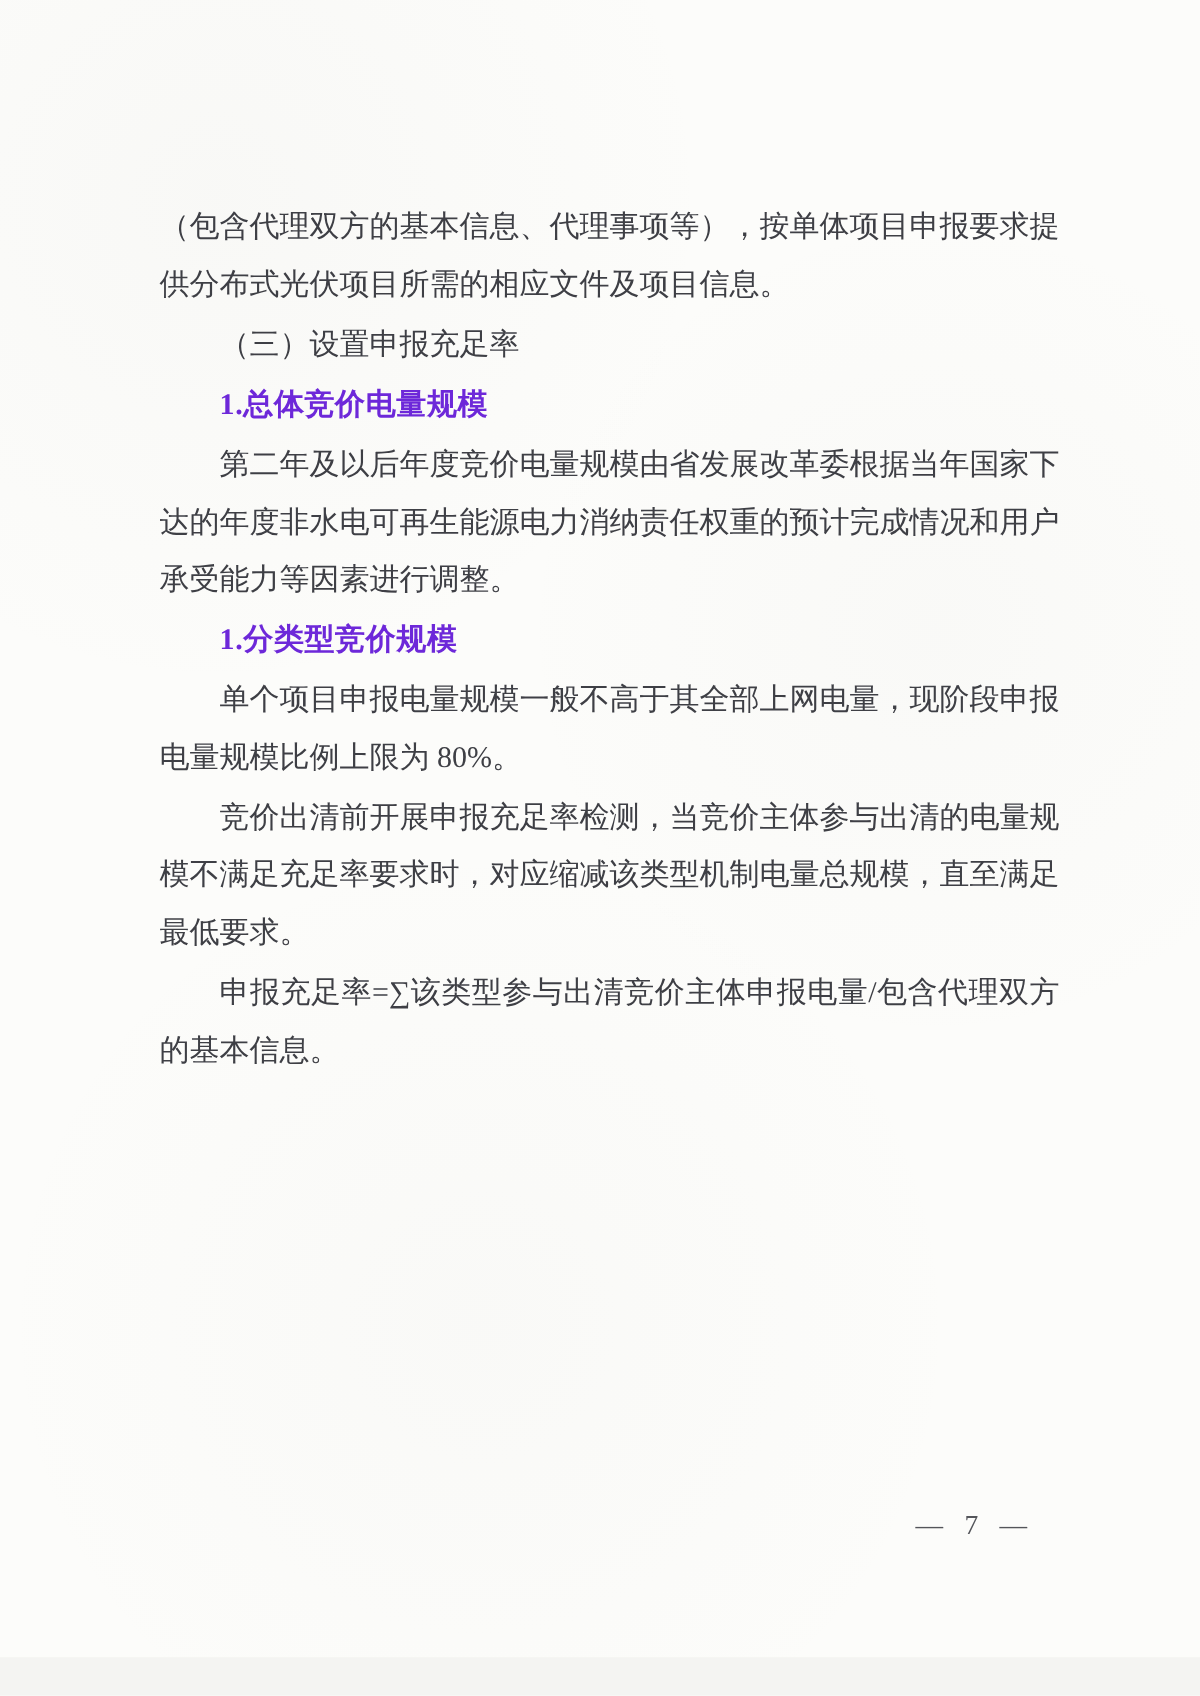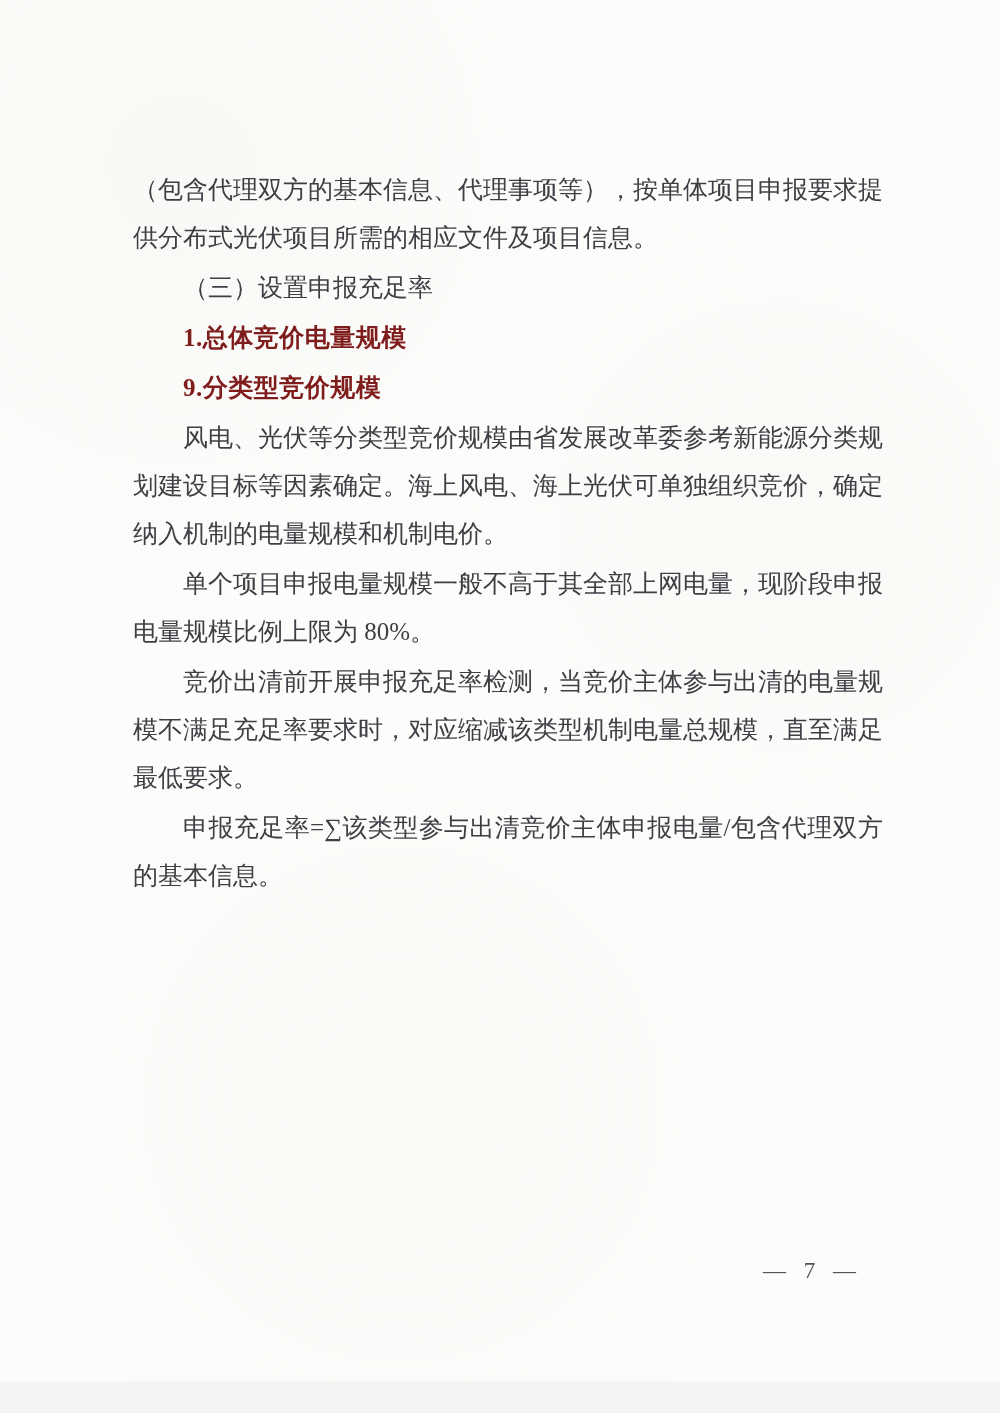--- a/index.html
+++ b/index.html
@@ -43,21 +43,21 @@
   }
   .block {
     margin: 0 0 2px 0;
     text-indent: 50px;
   }
   .block.flush {
     text-indent: 0;
   }
   .block.heading {
     font-weight: bold;
-    color: #7f1d1d;
+    color: #6d28d9;
     letter-spacing: 0.5px;
   }
   .page-number {
     position: absolute;
     top: 1256px;
     right: 138px;
     font-size: 23px;
     line-height: 30px;
     color: #54555a;
     letter-spacing: 6px;
@@ -65,20 +65,20 @@
   }
 </style>
 </head>
 <body>
 
 <div class="sheet">
   <main class="doc-body" id="doc-body">
       <p class="block body flush">（包含代理双方的基本信息、代理事项等），按单体项目申报要求提供分布式光伏项目所需的相应文件及项目信息。</p>
       <p class="block body">（三）设置申报充足率</p>
       <p class="block heading">1.总体竞价电量规模</p>
-      <p class="block heading">9.分类型竞价规模</p>
-      <p class="block body">风电、光伏等分类型竞价规模由省发展改革委参考新能源分类规划建设目标等因素确定。海上风电、海上光伏可单独组织竞价，确定纳入机制的电量规模和机制电价。</p>
+      <p class="block body">第二年及以后年度竞价电量规模由省发展改革委根据当年国家下达的年度非水电可再生能源电力消纳责任权重的预计完成情况和用户承受能力等因素进行调整。</p>
+      <p class="block heading">1.分类型竞价规模</p>
       <p class="block body">单个项目申报电量规模一般不高于其全部上网电量，现阶段申报电量规模比例上限为 80%。</p>
       <p class="block body">竞价出清前开展申报充足率检测，当竞价主体参与出清的电量规模不满足充足率要求时，对应缩减该类型机制电量总规模，直至满足最低要求。</p>
       <p class="block body">申报充足率=∑该类型参与出清竞价主体申报电量/包含代理双方的基本信息。</p>
     </main>
   <div class="page-number">— 7 —</div>
 </div>
 
 </body></html>

